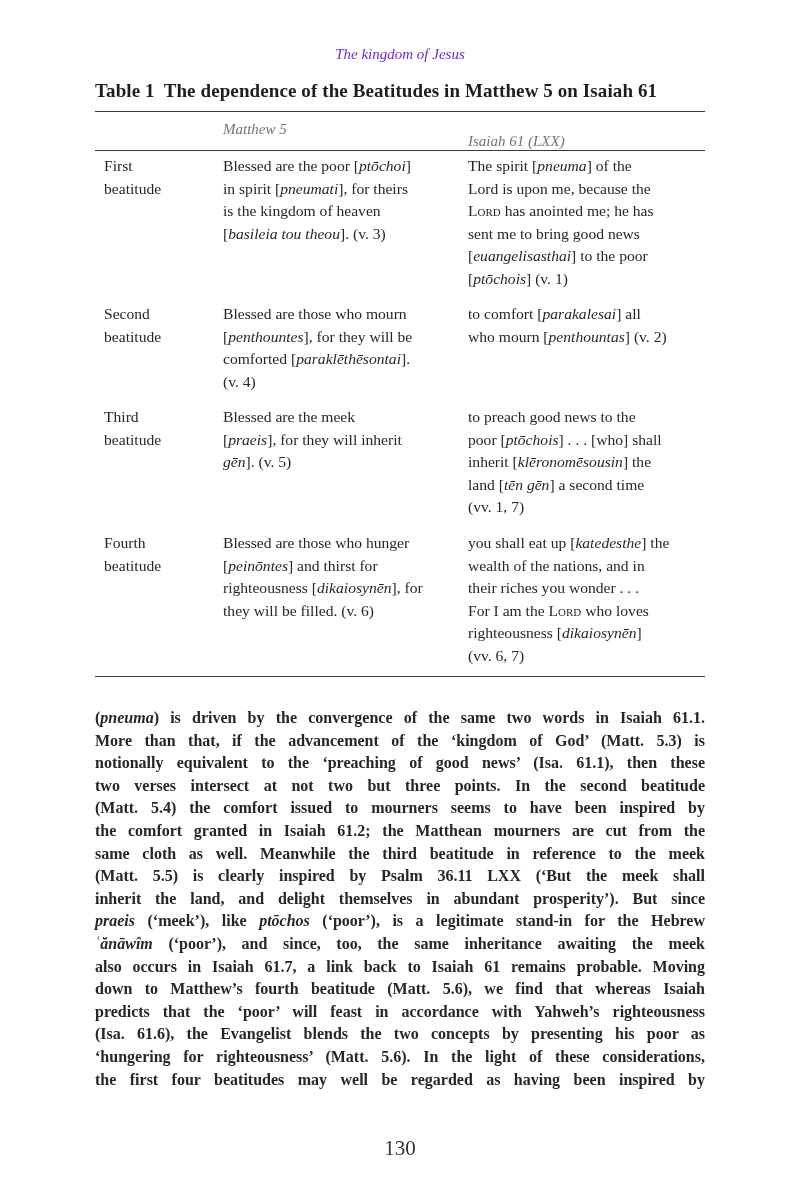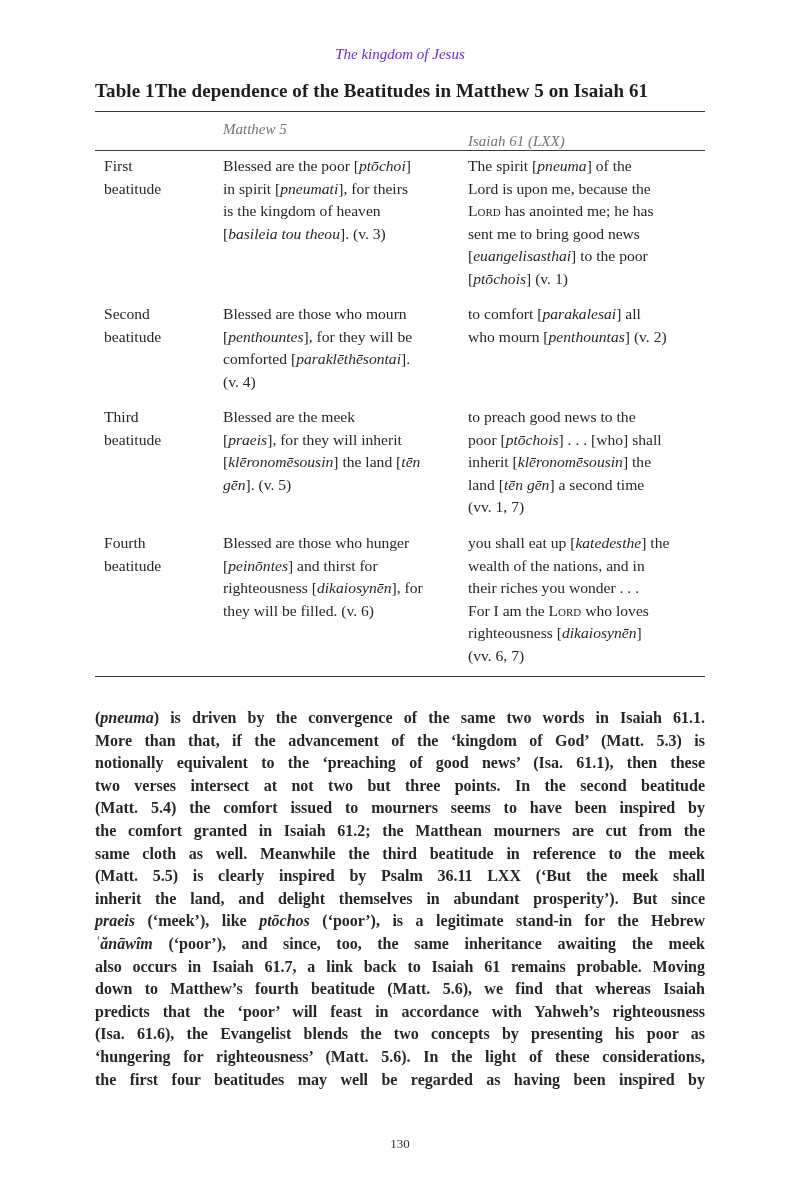--- a/index.html
+++ b/index.html
@@ -35,21 +35,21 @@
     position: absolute;
     top: 80px;
     left: 0;
     width: 610px;
     font-weight: bold;
     font-size: 19px;
     letter-spacing: 0.1px;
     color: #1e1e1e;
     white-space: nowrap;
   }
-  .table-title .num { }
+  .table-title .num { margin-right: 9px; }
   .rule {
     position: absolute;
     left: 0;
     width: 610px;
     height: 0;
     border-top: 1.4px solid #3a3a3a;
   }
   .rule.top { top: 111px; }
   .rule.mid { top: 150px; }
   .rule.bottom { top: 676px; }
@@ -94,21 +94,21 @@
     text-align-last: justify;
     white-space: nowrap;
     height: 22.6px;
   }
   .folio {
     position: absolute;
     top: 1136px;
     left: 0;
     width: 610px;
     text-align: center;
-    font-size: 13px;
+    font-size: 21px;
     color: #333;
   }
 </style>
 </head>
 <body>
 
 <div class="page">
 
   <div class="running-head">The kingdom of Jesus</div>
 
@@ -160,21 +160,20 @@
   </div>
 
   <div class="row" style="top:406px;">
     <div class="c1">
       <span class="line">Third</span>
       <span class="line">beatitude</span>
     </div>
     <div class="c2">
       <span class="line">Blessed are the meek</span>
       <span class="line">[<i>praeis</i>], for they will inherit</span>
-      <span class="line">[<i>klēronomēsousin</i>] the land [<i>tēn</i></span>
       <span class="line"><i>gēn</i>]. (v. 5)</span>
     </div>
     <div class="c3">
       <span class="line">to preach good news to the</span>
       <span class="line">poor [<i>ptōchois</i>] . . . [who] shall</span>
       <span class="line">inherit [<i>klēronomēsousin</i>] the</span>
       <span class="line">land [<i>tēn gēn</i>] a second time</span>
       <span class="line">(vv. 1, 7)</span>
     </div>
   </div>

